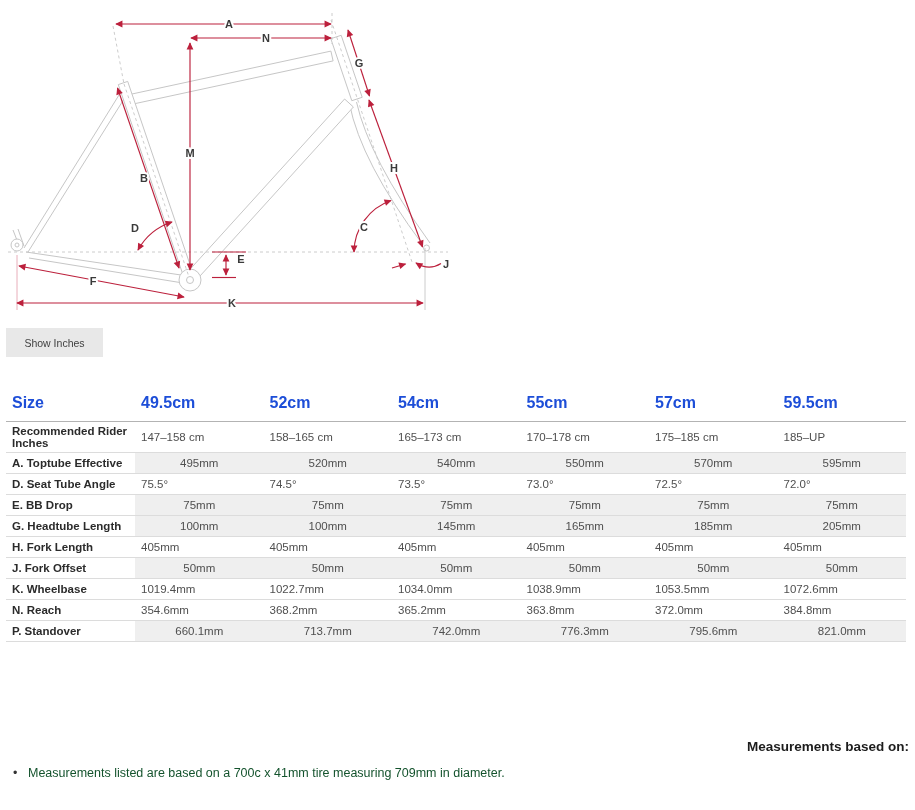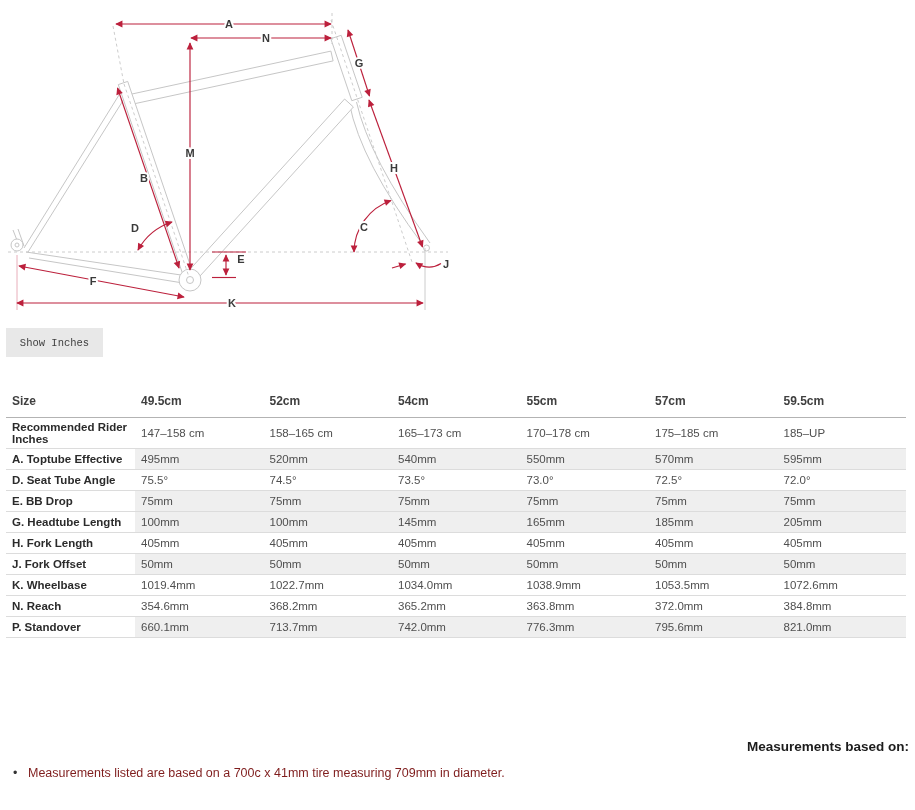--- a/index.html
+++ b/index.html
@@ -21,47 +21,47 @@
   .dim.end { marker-end:url(#ah); }
   .arrowhead { fill:var(--accent-red,#bc203c); }
   .dim-label {
     font-size:11px; font-weight:bold; fill:#3a3a3a; text-anchor:middle;
     paint-order:stroke; stroke:#ffffff; stroke-width:4px; stroke-linejoin:round;
     font-family:"Liberation Sans", sans-serif;
   }
 
   .btn-inches {
     position:absolute; left:6px; top:328px; width:97px; height:29px;
-    background:#e8e8e8; border:0; font-family:Liberation Mono, monospace;
+    background:#e8e8e8; border:0; font-family:Liberation Sans, sans-serif;
     font-size:10.5px; color:#3f3f3f; cursor:pointer;
   }
 
   .geo {
     position:absolute; left:6px; top:388px; width:900px;
     border-collapse:collapse; table-layout:fixed;
   }
   .geo col.lbl { width:129px; }
   .geo th, .geo td {
     text-align:left; vertical-align:middle; padding:3px 6px;
     border-bottom:1px solid #dcdcdc; font-size:11.5px; height:21px;
   }
   .geo thead th {
-    font-size:12px; color:#404040; padding:6px 6px 9px;
+    font-size:16px; color:#1d4ed8; padding:6px 6px 9px;
     border-bottom:1px solid #b3b3b3; font-weight:bold;
   }
   .geo tbody th { font-weight:bold; color:#2b2b2b; }
   .geo tbody td { color:#4f4f4f; }
-  .geo tr.shaded td { background:var(--row-shade,#efefef); }
+  .geo tr.shaded td { background:var(--row-shade,#efefef);text-align:center; }
 
   .notes { position:absolute; left:7px; top:739px; width:902px; color:#222222; }
   .notes h3 { margin:0 0 12px 0; font-size:13.5px; font-weight:bold; color:#1c1c1c;text-align:right; }
   .notes ul { list-style:none; margin:0; padding:0; }
   .notes li {
     position:relative; padding-left:21px; margin-bottom:10px;
-    font-size:12.5px; color:#7f1d1d;
+    font-size:12.5px; color:#14532d;
   }
   .notes li::before { content:"\2022"; position:absolute; left:6px; top:0; color:#333333; }
 </style>
 </head>
 <body>
 
 <div class="diagram-wrap">
   <svg width="460" height="316" viewBox="0 0 460 316">
     <defs>
       <marker id="ah" viewBox="0 0 10 10" refX="8" refY="5" markerWidth="8" markerHeight="7" orient="auto-start-reverse">

